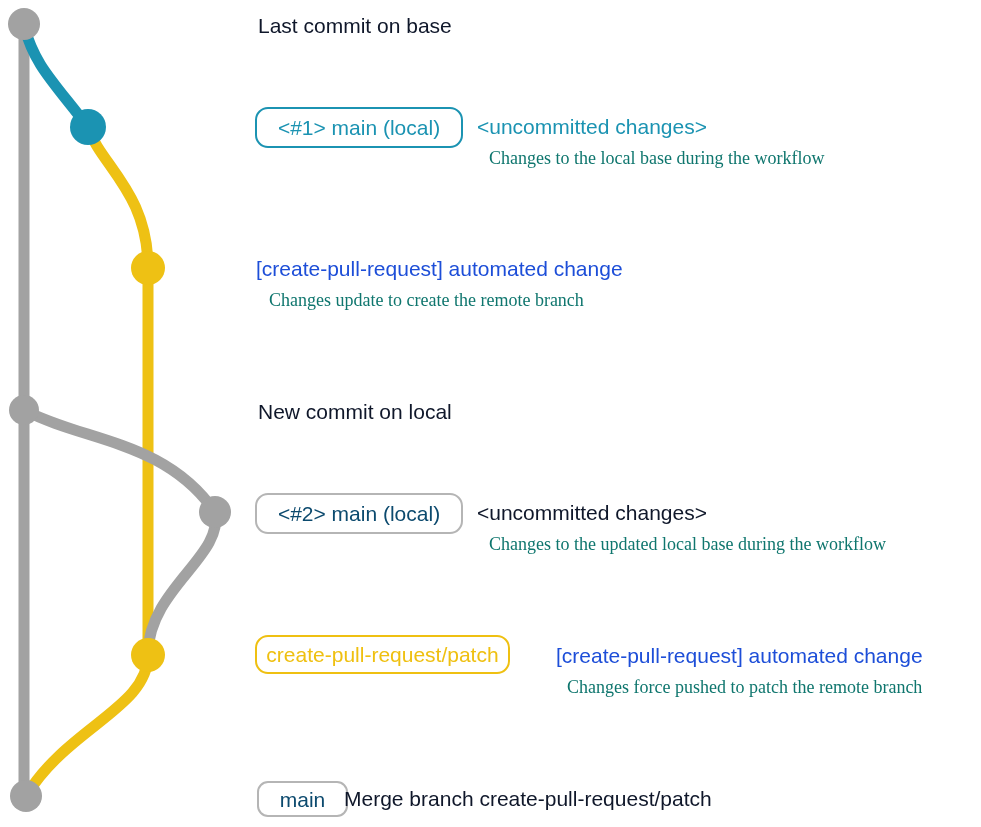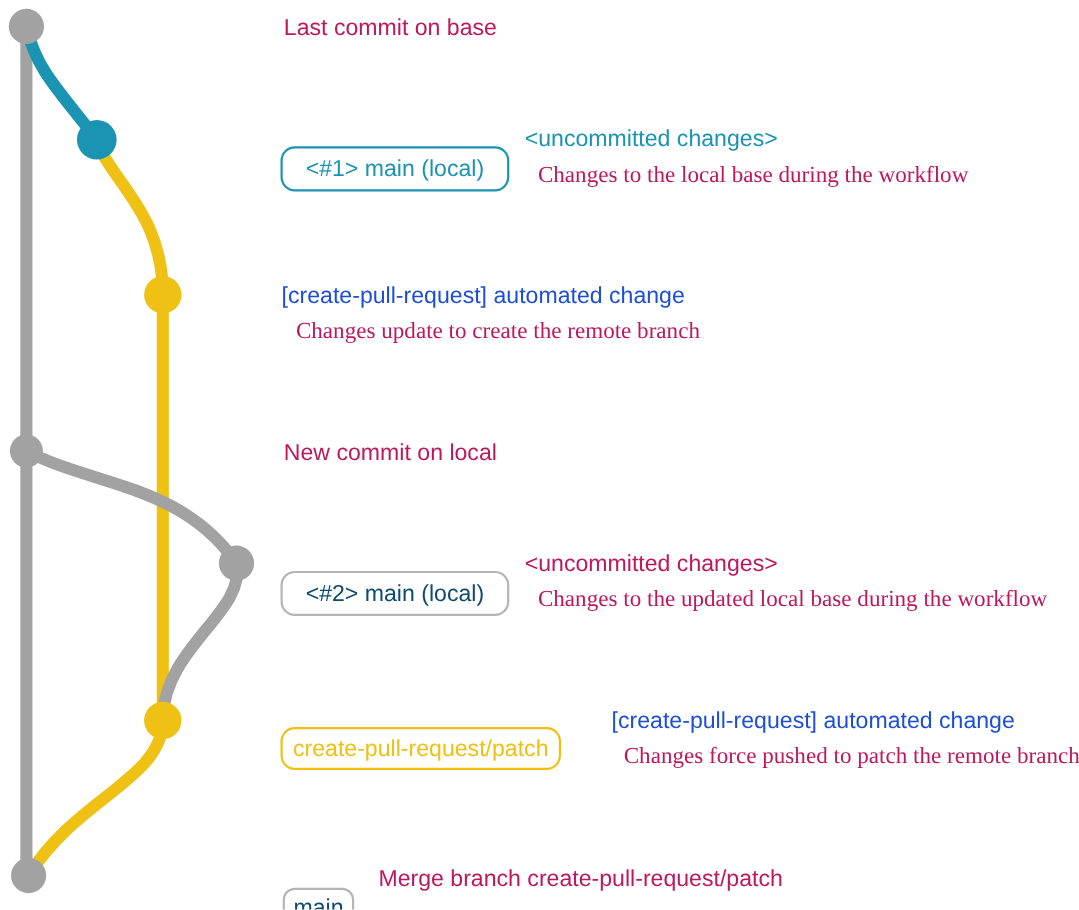--- a/index.html
+++ b/index.html
@@ -5,33 +5,33 @@
   html,body{margin:0;padding:0;background:#ffffff;}
   .stage{
     position:relative;
     width:981px;height:827px;
     background:#ffffff;
     overflow:hidden;
     font-family:"Liberation Sans", sans-serif;
   }
   .abs{position:absolute;white-space:nowrap;}
   .heading{font-size:21px;line-height:24px;font-weight:400;}
-  .gray-t{color:#be185d;}
+  .gray-t{color:#0f172a;}
   .teal-t{color:#1b93b2;}
   .yellow-t{color:#1d4ed8;}
   .desc{
     font-family:"Liberation Serif", serif;
-    font-size:21px;line-height:22px;color:#be185d;
+    font-size:18px;line-height:22px;color:#0f766e;
   }
   .badge{
     position:absolute;
     display:flex;align-items:center;justify-content:center;
     border:2px solid;border-radius:13px;
     font-size:21px;line-height:1;
-    background:#ffffff;box-sizing:border-box;margin-top:26px;
+    background:#ffffff;box-sizing:border-box;
   }
   .badge.teal{border-color:#1b93b2;color:#1b93b2;}
   .badge.gray{border-color:#b5b5b5;color:#0c4a6e;}
   .badge.yellow{border-color:#efc011;color:#efc011;}
   svg{position:absolute;left:0;top:0;}
 </style>
 </head>
 <body>
 
 <div class="stage">
@@ -76,18 +76,18 @@
   </div>
   <div class="abs heading gray-t" style="left:477px;top:501px">&lt;uncommitted changes&gt;</div>
   <div class="abs desc" style="left:489px;top:533px">Changes to the updated local base during the workflow</div>
 
   <div class="badge yellow" style="left:255px;top:635px;width:255px;height:39px">
     <span>create-pull-request/patch</span>
   </div>
   <div class="abs heading yellow-t" style="left:556px;top:644px">[create-pull-request] automated change</div>
   <div class="abs desc" style="left:567px;top:676px">Changes force pushed to patch the remote branch</div>
 
-  <div class="badge gray" style="left:257px;top:781px;width:65px;height:36px;border-radius:11px">
+  <div class="badge gray" style="left:257px;top:781px;width:91px;height:36px;border-radius:11px">
     <span>main</span>
   </div>
   <div class="abs heading gray-t" style="left:344px;top:787px">Merge branch create-pull-request/patch</div>
 
 </div>
 
 </body></html>

